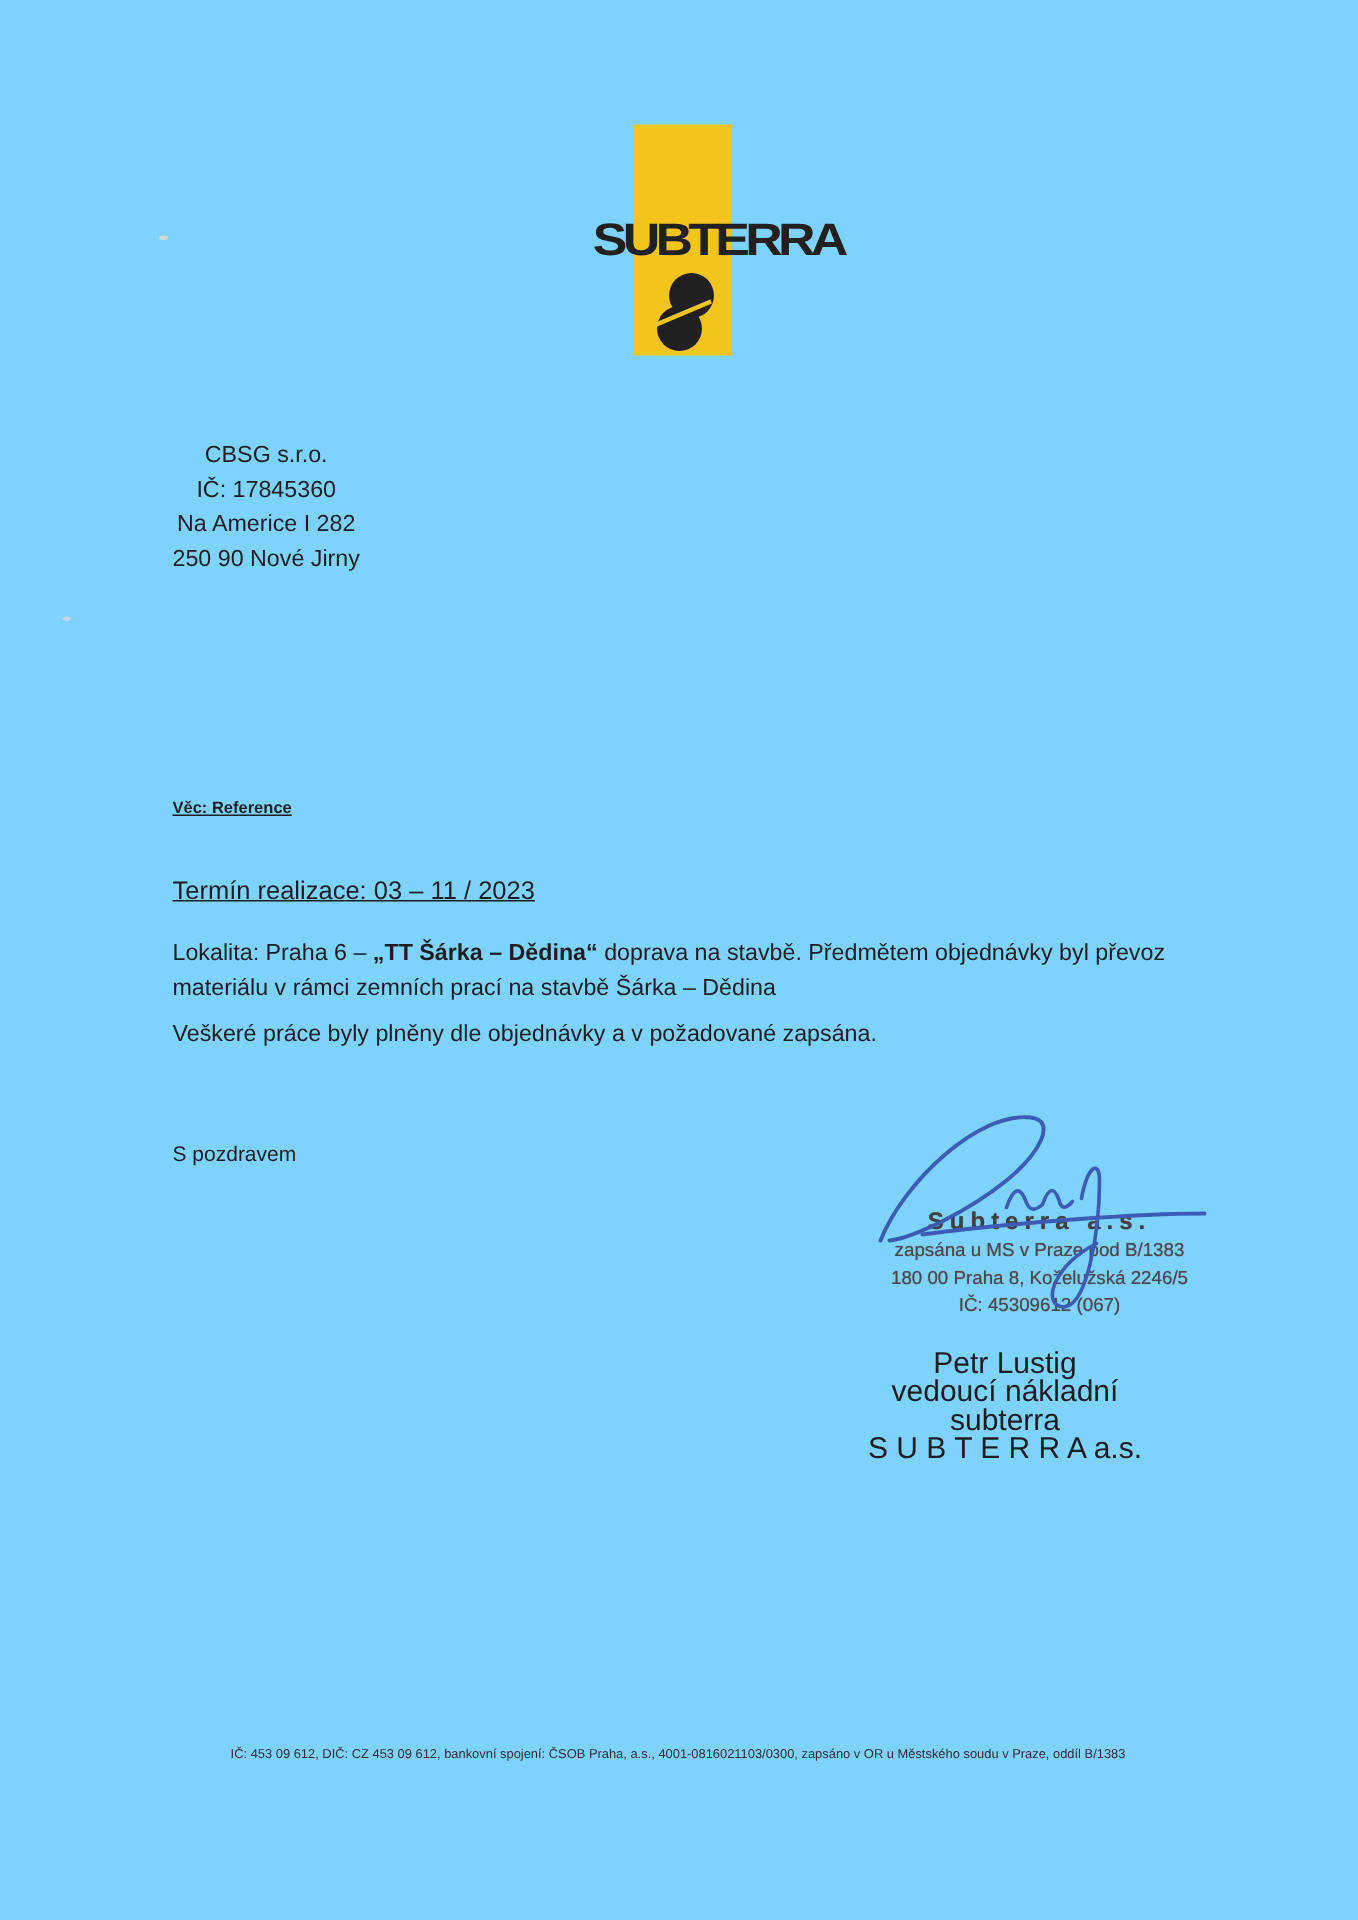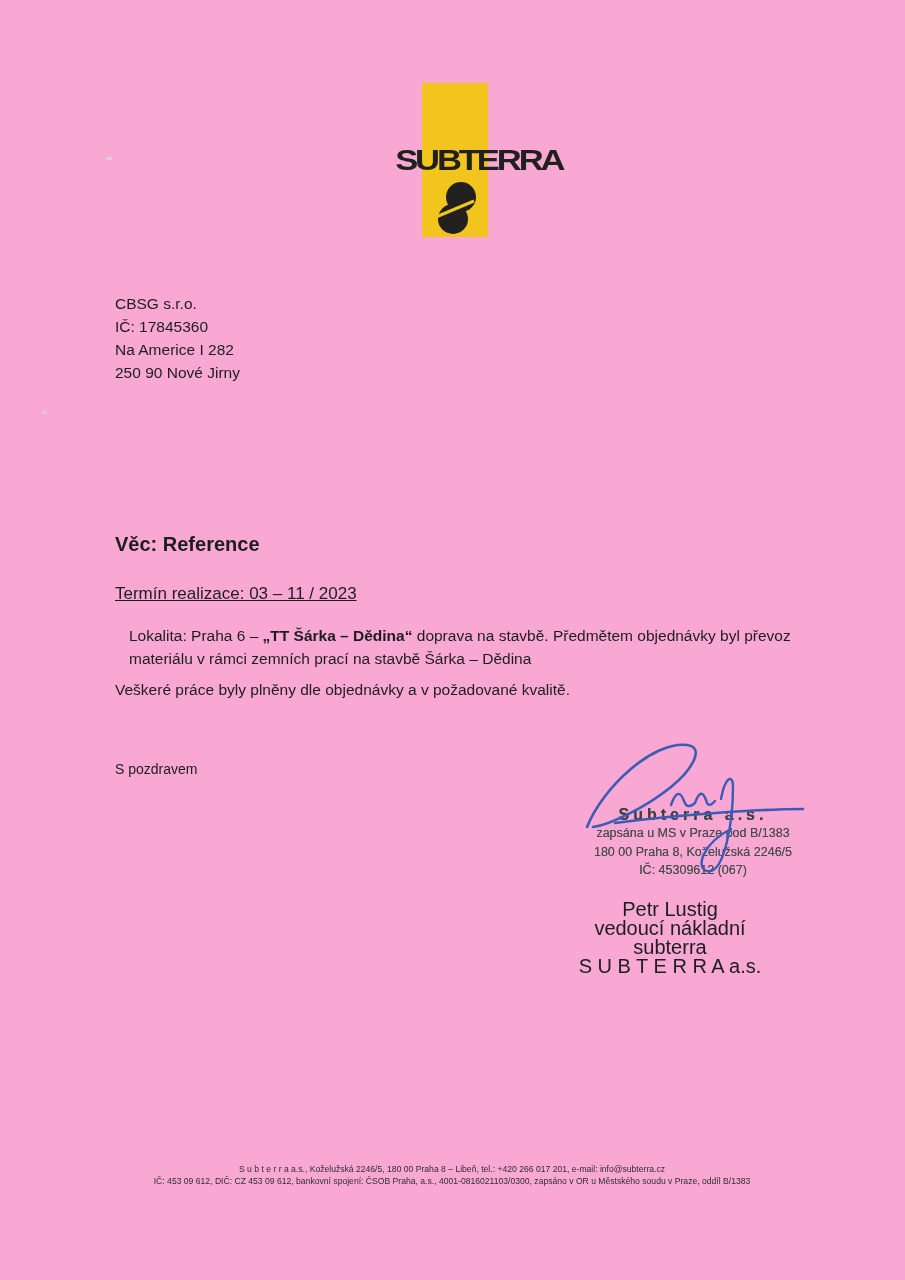--- a/index.html
+++ b/index.html
@@ -1,44 +1,44 @@
 <!DOCTYPE html>
 <html><head>
 <meta charset="utf-8">
 <style>
   html,body{margin:0;padding:0;background:#e8e8e8;}
   .page{
     position:relative;
     width:905px;height:1280px;
     margin:0 auto;
-    background:#f9a8d4;
+    background:#7dd3fc;
     font-family:"Liberation Sans", sans-serif;
     color:#1d1d1d;
     overflow:hidden;
   }
   
   .logo{position:absolute;left:422px;top:83px;width:66px;height:154px;}
   .logo-rect{position:absolute;left:0;top:0;width:66px;height:154px;background:#F1C51E;}
   .logo-word{
     position:absolute;left:-24px;top:58px;width:114px;
     font-weight:bold;font-size:33px;letter-spacing:-3px;
     color:#221f1f;text-align:center;
     transform:scale(1.05,0.92);transform-origin:center;
     white-space:nowrap;
   }
   .logo-emblem{position:absolute;left:6px;top:98px;}
   
-  .recipient{position:absolute;left:115px;top:292px;font-size:15.5px;line-height:23px;}
+  .recipient{position:absolute;left:115px;top:292px;font-size:15.5px;line-height:23px;text-align:center;}
   
   .dateline{position:absolute;left:115px;top:426px;width:680px;text-align:right;font-size:15.5px;}
   
-  .subject{position:absolute;left:115px;top:533px;font-size:20px;font-weight:bold;}
+  .subject{position:absolute;left:115px;top:533px;font-size:11px;font-weight:bold;text-decoration:underline;}
   
   .term{position:absolute;left:115px;top:584px;font-size:17px;text-decoration:underline;}
-  .lokalita{position:absolute;left:115px;top:624px;width:682px;font-size:15.5px;line-height:23px;margin-left:14px;}
+  .lokalita{position:absolute;left:115px;top:624px;width:682px;font-size:15.5px;line-height:23px;}
   .quality{position:absolute;left:115px;top:681px;width:682px;font-size:15.5px;}
   .closing{position:absolute;left:115px;top:761px;font-size:14px;}
   
   .stamp{
     position:absolute;left:578px;top:806px;width:230px;
     text-align:center;color:#4a4a4a;
     text-shadow:0 0 0.6px #6a6a6a;
   }
   .stamp-name{font-size:16px;font-weight:bold;letter-spacing:4px;color:#3f3f3f;}
   .stamp-line{font-size:12.5px;line-height:18.5px;}
@@ -81,21 +81,21 @@
     <div>250 90 Nové Jirny</div>
   </div>
 
 
   <div class="subject">Věc: Reference</div>
 
   <div class="term">Termín realizace: 03 – 11 / 2023</div>
 
   <div class="lokalita"><span>Lokalita: Praha 6 – </span><b>„TT Šárka – Dědina“</b><span> doprava na stavbě. Předmětem objednávky byl převoz materiálu v rámci zemních prací na stavbě Šárka – Dědina</span></div>
 
-  <div class="quality">Veškeré práce byly plněny dle objednávky a v požadované kvalitě.</div>
+  <div class="quality">Veškeré práce byly plněny dle objednávky a v požadované zapsána.</div>
 
   <div class="closing">S pozdravem</div>
 
   <div class="stamp">
     <div class="stamp-name">Subterra a.s.</div>
     <div class="stamp-line">zapsána u MS v Praze pod B/1383</div>
     <div class="stamp-line">180 00 Praha 8, Koželužská 2246/5</div>
     <div class="stamp-line">IČ: 45309612  (067)</div>
   </div>
 
@@ -108,17 +108,16 @@
     </g>
   </svg>
 
   <div class="signer">
     <div>Petr Lustig</div>
     <div>vedoucí nákladní subterra</div>
     <div>S U B T E R R A a.s.</div>
   </div>
 
   <div class="footer">
-    <div>S u b t e r r a a.s., Koželužská 2246/5, 180 00 Praha 8 – Libeň, tel.: +420 266 017 201, e-mail: info@subterra.cz</div>
     <div>IČ: 453 09 612, DIČ: CZ 453 09 612, bankovní spojení: ČSOB Praha, a.s., 4001-0816021103/0300, zapsáno v OR u Městského soudu v Praze, oddíl B/1383</div>
   </div>
 
 </div>
 
 </body></html>

